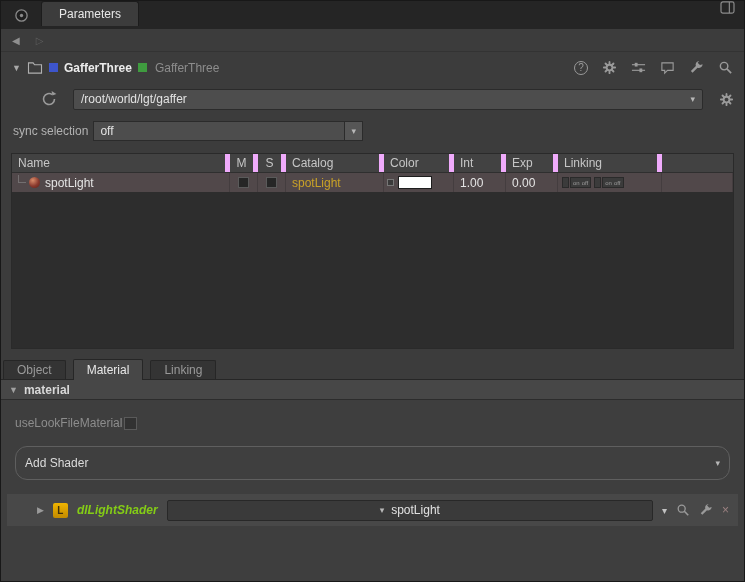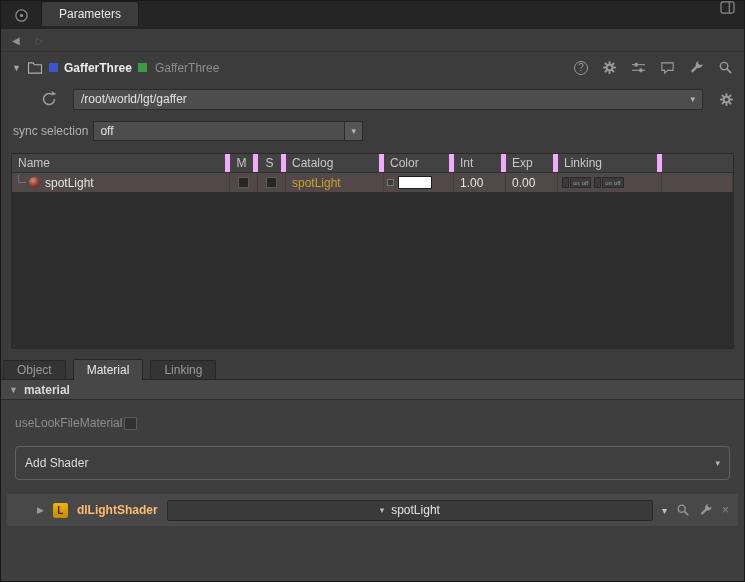--- a/index.html
+++ b/index.html
@@ -92,28 +92,28 @@
 
   
   .material-panel { flex:1; border-top:1px solid #262626; background:#3e3e3e; display:flex; flex-direction:column; }
   .material-header { height:20px; background:#474747; border-bottom:1px solid #2c2c2c;
                      display:flex; align-items:center; gap:6px; padding-left:8px; flex:0 0 auto; }
   .mat-collapse { color:#a0a0a0; font-size:9px; }
   .mat-title { font-weight:bold; color:#d8d8d8; }
   .uselook-row { display:flex; align-items:center; gap:2px; margin:16px 15px 0 14px; }
   .dim-label { color:#8d8d8d; }
   .checkbox.big { width:13px; height:13px; background:#323232; border:1px solid #5a5a5a; }
-  .add-shader { margin:16px 14px 0; height:24px; background:#3f3f3f; border:1px solid #5f5f5f; border-radius:4px;
+  .add-shader { margin:16px 14px 0; height:24px; background:#3f3f3f; border:1px solid #5f5f5f; border-radius:12px;
                 display:flex; align-items:center; padding:16px 9px; color:#dcdcdc; }
   .shader-row { margin:14px 6px 0; height:32px; background:#484848; display:flex; align-items:center;
                 padding:0 9px 0 30px; gap:9px; }
   .expand { color:#9a9a9a; font-size:9px; }
   .badge { width:15px; height:15px; background:linear-gradient(#f0b400,#c28a00); border-radius:2px;
            color:#40300a; font-weight:bold; font-size:10px; display:flex; align-items:center; justify-content:center; flex:0 0 auto;}
-  .shader-label { font-weight:bold; color:#fdba74; white-space:nowrap; }
+  .shader-label { font-weight:bold; color:#84cc16; white-space:nowrap;font-style:italic; }
   .shader-field { flex:1; justify-content:center; gap:7px; background:#3a3a3a; border:1px solid #282828; }
   .close { color:#9b8080; font-size:12px; line-height:1; }
 </style>
 </head>
 <body>
 
 <div class="app">
 
   <div class="tabbar">
     <span class="tab-pin">

